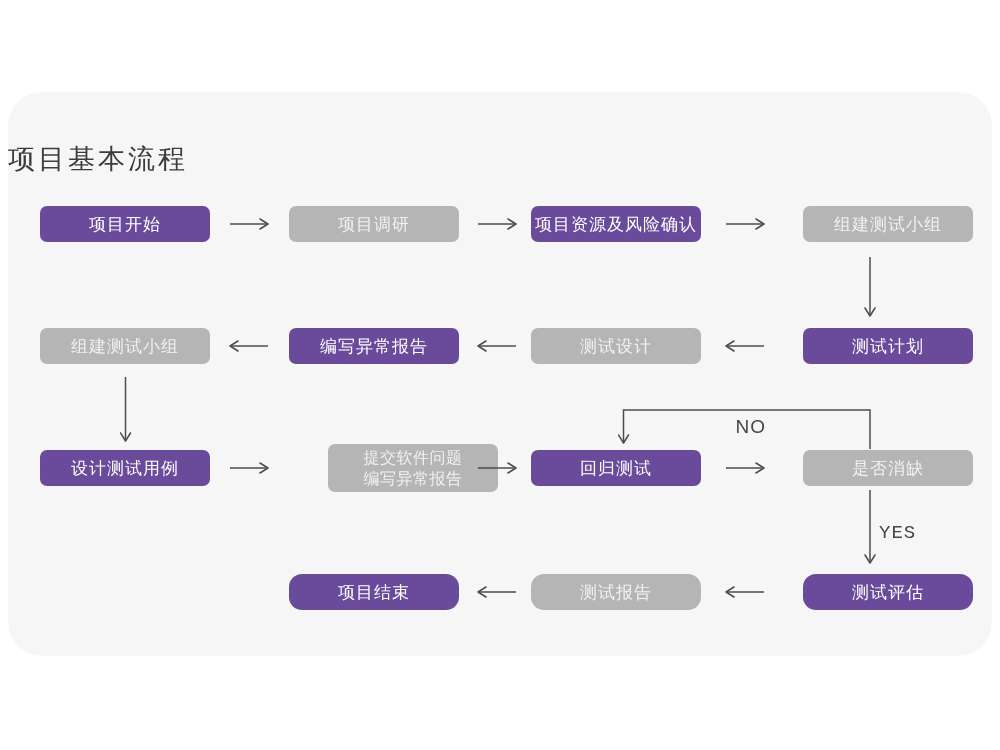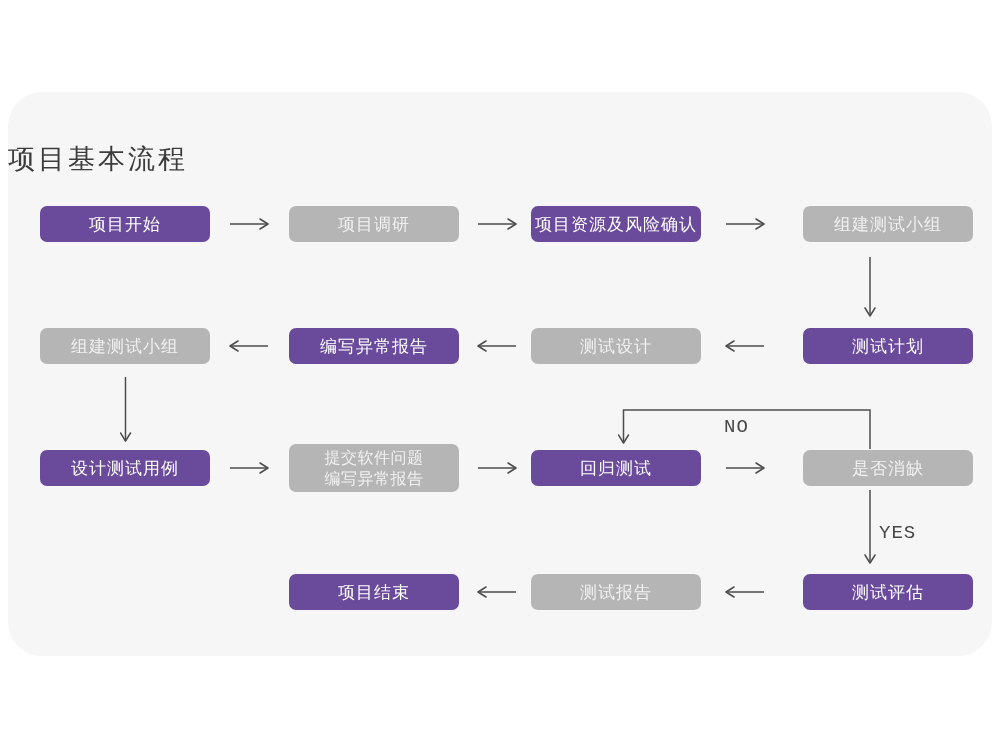--- a/index.html
+++ b/index.html
@@ -47,36 +47,36 @@
     letter-spacing:1px;
     text-align:center;
     white-space:pre-line;
   }
   .node.purple{ background:var(--purple); color:var(--node_text_purple); }
   .node.gray{ background:var(--gray); color:var(--node_text_gray); }
   .node.tall{ height:48px; font-size:16px; line-height:21px; letter-spacing:0.5px; }
 
   
   .c1{left:40px;} .c2{left:289px;} .c3{left:531px;} .c4{left:803px;}
-  .r1{top:206px;} .r2{top:328px;} .r3{top:450px;} .r4{top:574px;}
-  .r3tall{top:444px;}
+  .r1{top:206px;} .r2{top:328px;} .r3{top:450px;} .r4{top:574px;border-radius:13px;}
+  .r3tall{top:444px;margin-left:39px;}
 
   .connectors{
     position:absolute;
     left:0; top:0;
     width:1000px; height:750px;
     pointer-events:none;
   }
   .edge-label{
     position:absolute;
     font-size:19px;
     letter-spacing:1px;
     color:var(--edge_label_text);
   }
-  .edge-label.no{ left:724px; top:416px; width:42px; text-align:left;font-family:Liberation Mono, monospace; }
+  .edge-label.no{ left:724px; top:416px; width:42px; text-align:right; }
   .edge-label.yes{ left:879px; top:522px;font-family:Liberation Mono, monospace; }
 </style>
 </head>
 <body>
 
 <div class="card"></div>
 
 <div class="title">项目基本流程</div>
 
 <div class="node purple c1 r1">项目开始</div>

